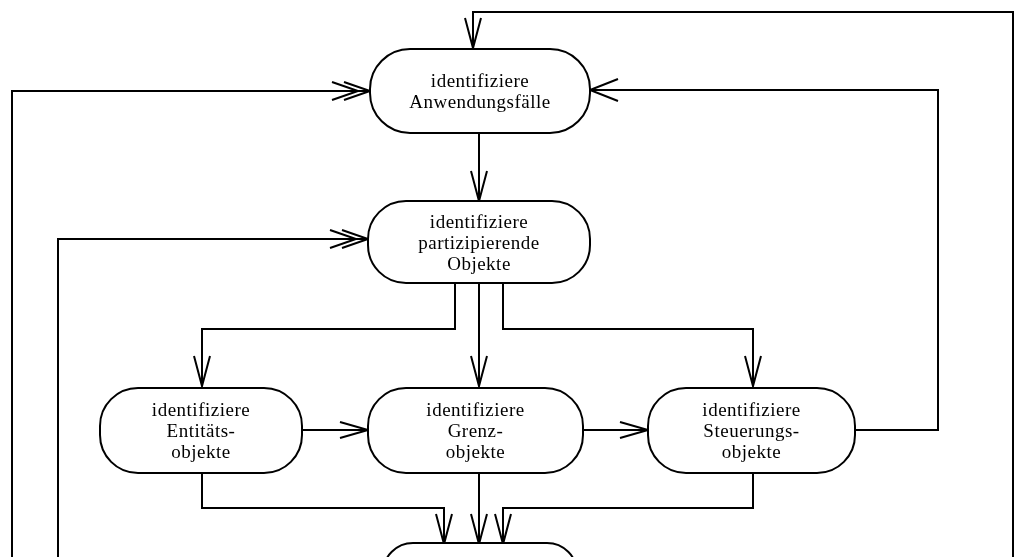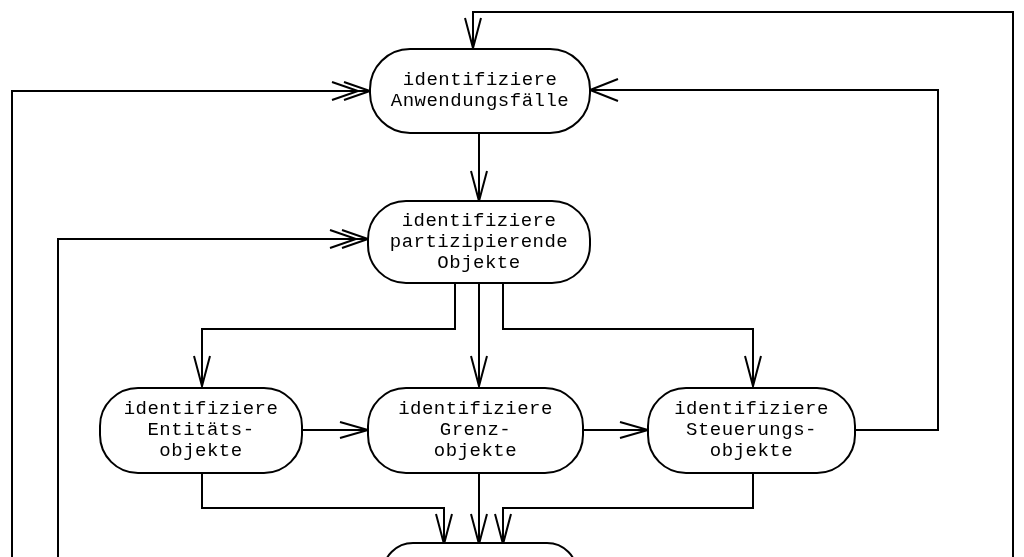--- a/index.html
+++ b/index.html
@@ -6,21 +6,21 @@
     margin: 0;
     padding: 0;
     background: #ffffff;
   }
   .canvas {
     position: relative;
     width: 1020px;
     height: 557px;
     background: #ffffff;
     overflow: hidden;
-    font-family: Liberation Mono, monospace;
+    font-family: Liberation Serif, serif;
   }
   .canvas svg {
     position: absolute;
     left: 0;
     top: 0;
   }
   .node-label {
     position: absolute;
     display: flex;
     align-items: center;

